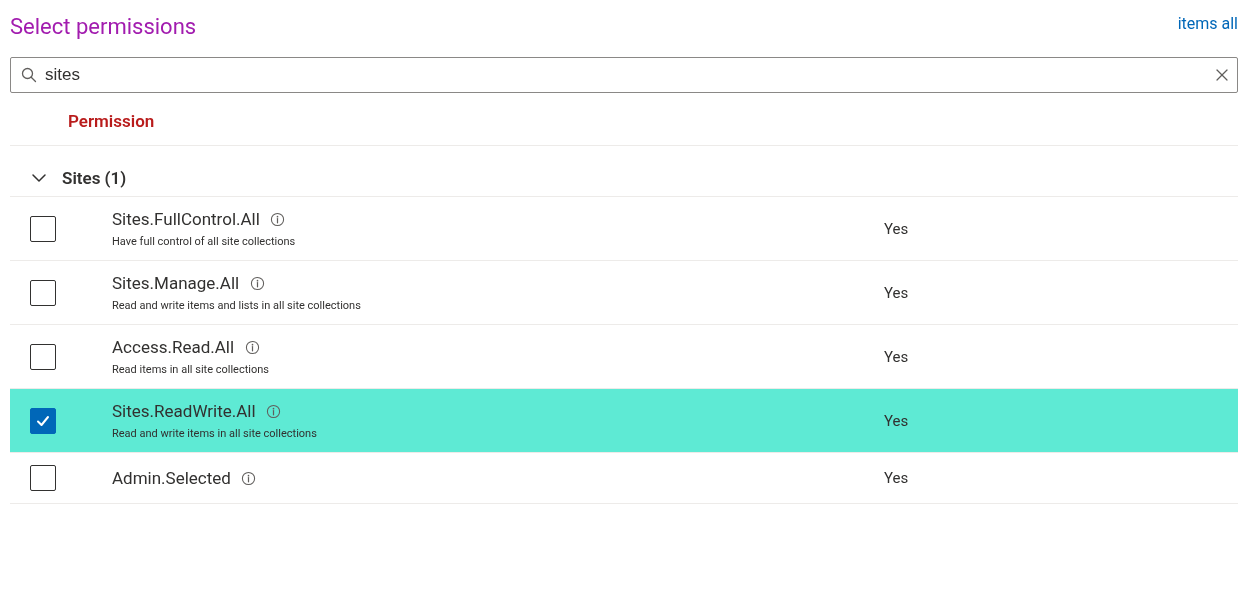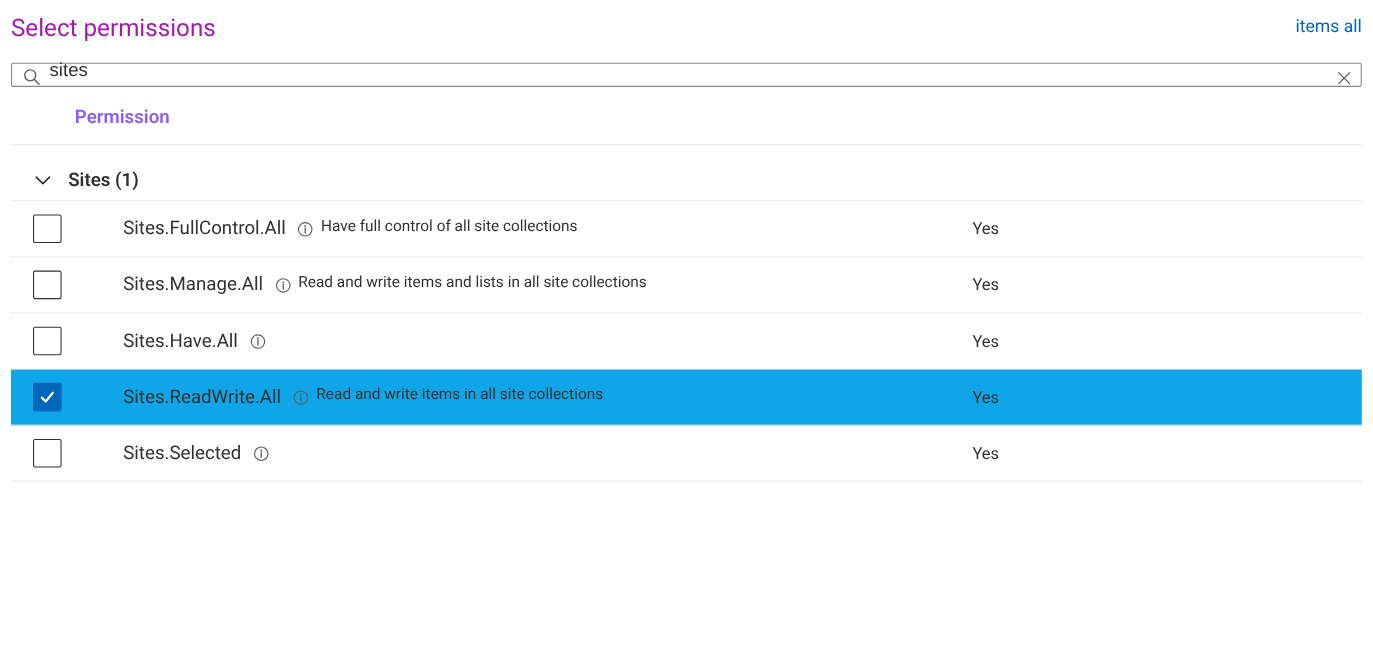--- a/index.html
+++ b/index.html
@@ -21,24 +21,24 @@
     font-weight: 400;
     color: #a21caf;
   }
   .expand-link {
     font-size: 16px;
     color: #0067b8;
     cursor: pointer;
   }
   .search-wrap {
     display: flex;
-    align-items: flex-end;
+    align-items: center;
     border: 1px solid #8a8886;
     border-radius: 2px;
-    height: 22px;
+    height: 36px;
     padding: 0 8px 0 10px;
     margin-bottom: 4px;
   }
   .search-icon svg { display: block; }
   .search-input {
     flex: 1;
     border: none;
     outline: none;
     font-size: 17px;
     padding: 4px 8px;
@@ -51,21 +51,21 @@
   .col-headers {
     display: flex;
     align-items: center;
     padding: 14px 0 14px 58px;
     border-bottom: 1px solid #edebe9;
   }
   .col-perm {
     flex: 0 0 816px;
     font-weight: 600;
     font-size: 17px;
-    color: #8b5cf6;
+    color: #b91c1c;
   }
   .col-admin {
     font-weight: 600;
     font-size: 17px;
     color: #323130;
   }
 
   .group-row {
     display: flex;
     align-items: center;
@@ -80,21 +80,21 @@
     font-size: 17px;
   }
 
   .perm-row {
     display: flex;
     align-items: center;
     padding: 12px 0 12px 20px;
     border-bottom: 1px solid #edebe9;
   }
   .perm-row.selected {
-    background: #0ea5e9;
+    background: #5eead4;
   }
   .checkbox {
     width: 26px;
     height: 26px;
     border: 1px solid #323130;
     border-radius: 2px;
     margin-right: 56px;
     display: flex;
     align-items: center;
     justify-content: center;
@@ -104,39 +104,39 @@
   .checkbox.checked {
     background: #0067b8;
     border-color: #0067b8;
   }
   .checkbox.checked svg { display:block; }
   .checkbox:not(.checked) svg { display:none; }
 
   .perm-info {
     flex: 0 0 772px;
     display: flex;
-    flex-direction: row;
+    flex-direction: column;
     gap: 6px;
   }
   .perm-name-line {
     display: flex;
     align-items: center;
     gap: 10px;
   }
   .perm-name {
     font-size: 17px;
     color: #323130;
   }
   .info-icon {
     width: 16px; height:16px;
     display:flex; align-items:center; justify-content:center;
   }
   .info-icon svg { display:block; }
   .perm-desc {
-    font-size: 14px;
+    font-size: 11px;
     color: #323130;
   }
   .admin-val {
     font-size: 15px;
     color: #323130;
   }
 </style>
 </head>
 <body>
 
@@ -206,29 +206,30 @@
           </span>
         </div>
         <div class="perm-desc">Read and write items and lists in all site collections</div>
       </div>
       <div class="admin-val">Yes</div>
     </div>
     <div class="perm-row">
       <div class="checkbox"></div>
       <div class="perm-info">
         <div class="perm-name-line">
-          <span class="perm-name">Sites.Have.All</span>
-          <span class="info-icon">
-            <svg width="15" height="15" viewBox="0 0 16 16">
-              <circle cx="8" cy="8" r="6.5" fill="none" stroke="#605e5c" stroke-width="1.1"></circle>
-              <circle cx="8" cy="5" r="0.9" fill="#605e5c"></circle>
-              <line x1="8" y1="7" x2="8" y2="11.5" stroke="#605e5c" stroke-width="1.3" stroke-linecap="round"></line>
-            </svg>
-          </span>
-        </div>
+          <span class="perm-name">Access.Read.All</span>
+          <span class="info-icon">
+            <svg width="15" height="15" viewBox="0 0 16 16">
+              <circle cx="8" cy="8" r="6.5" fill="none" stroke="#605e5c" stroke-width="1.1"></circle>
+              <circle cx="8" cy="5" r="0.9" fill="#605e5c"></circle>
+              <line x1="8" y1="7" x2="8" y2="11.5" stroke="#605e5c" stroke-width="1.3" stroke-linecap="round"></line>
+            </svg>
+          </span>
+        </div>
+        <div class="perm-desc">Read items in all site collections</div>
       </div>
       <div class="admin-val">Yes</div>
     </div>
     <div class="perm-row selected">
       <div class="checkbox checked">
         <svg width="16" height="16" viewBox="0 0 16 16">
           <polyline points="3,8.5 6.5,12 13,4" fill="none" stroke="#ffffff" stroke-width="2" stroke-linecap="round" stroke-linejoin="round"></polyline>
         </svg>
       </div>
       <div class="perm-info">
@@ -243,21 +244,21 @@
           </span>
         </div>
         <div class="perm-desc">Read and write items in all site collections</div>
       </div>
       <div class="admin-val">Yes</div>
     </div>
     <div class="perm-row">
       <div class="checkbox"></div>
       <div class="perm-info">
         <div class="perm-name-line">
-          <span class="perm-name">Sites.Selected</span>
+          <span class="perm-name">Admin.Selected</span>
           <span class="info-icon">
             <svg width="15" height="15" viewBox="0 0 16 16">
               <circle cx="8" cy="8" r="6.5" fill="none" stroke="#605e5c" stroke-width="1.1"></circle>
               <circle cx="8" cy="5" r="0.9" fill="#605e5c"></circle>
               <line x1="8" y1="7" x2="8" y2="11.5" stroke="#605e5c" stroke-width="1.3" stroke-linecap="round"></line>
             </svg>
           </span>
         </div>
       </div>
       <div class="admin-val">Yes</div>

